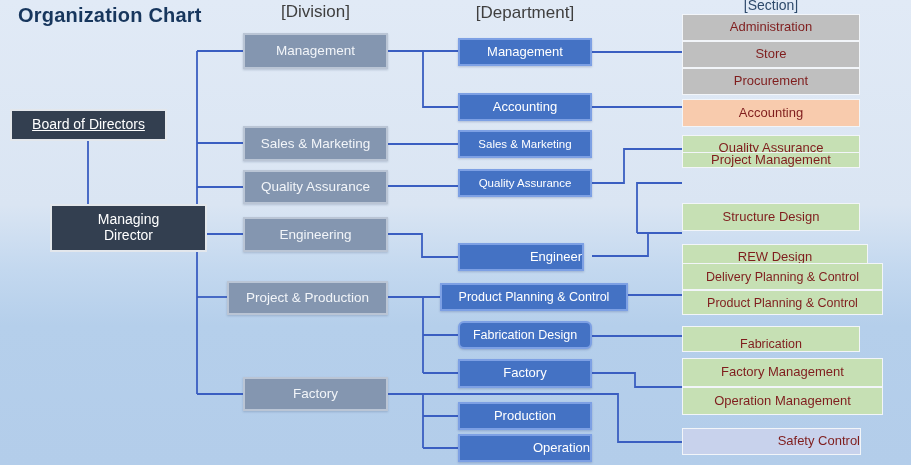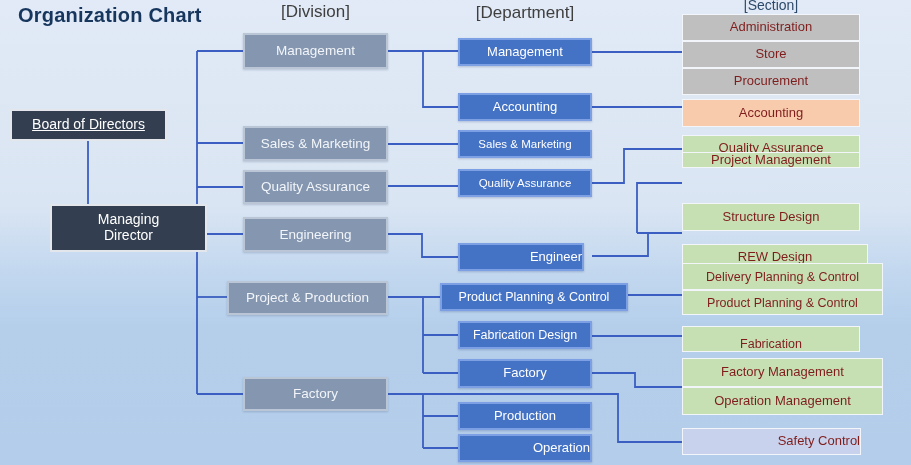--- a/index.html
+++ b/index.html
@@ -109,21 +109,21 @@
   </div>
   <div class="abs box dept small" style="left:458px;top:169px;width:134px;height:28px;">
     <span>Quality Assurance</span>
   </div>
   <div class="abs box dept" style="left:458px;top:243px;width:126px;height:28px;justify-content:flex-end;">
     <span>Engineer</span>
   </div>
   <div class="abs box dept mid" style="left:440px;top:283px;width:188px;height:28px;">
     <span>Product Planning &amp; Control</span>
   </div>
-  <div class="abs box dept mid" style="left:458px;top:321px;width:134px;height:28px;">
+  <div class="abs box dept mid" style="left:458px;top:321px;width:134px;height:28px;border-radius:6px;">
     <span>Fabrication Design</span>
   </div>
   <div class="abs box dept" style="left:458px;top:359px;width:134px;height:29px;">
     <span>Factory</span>
   </div>
   <div class="abs box dept" style="left:458px;top:402px;width:134px;height:28px;">
     <span>Production</span>
   </div>
   <div class="abs box dept" style="left:458px;top:434px;width:134px;height:28px;justify-content:flex-end;">
     <span>Operation</span>

